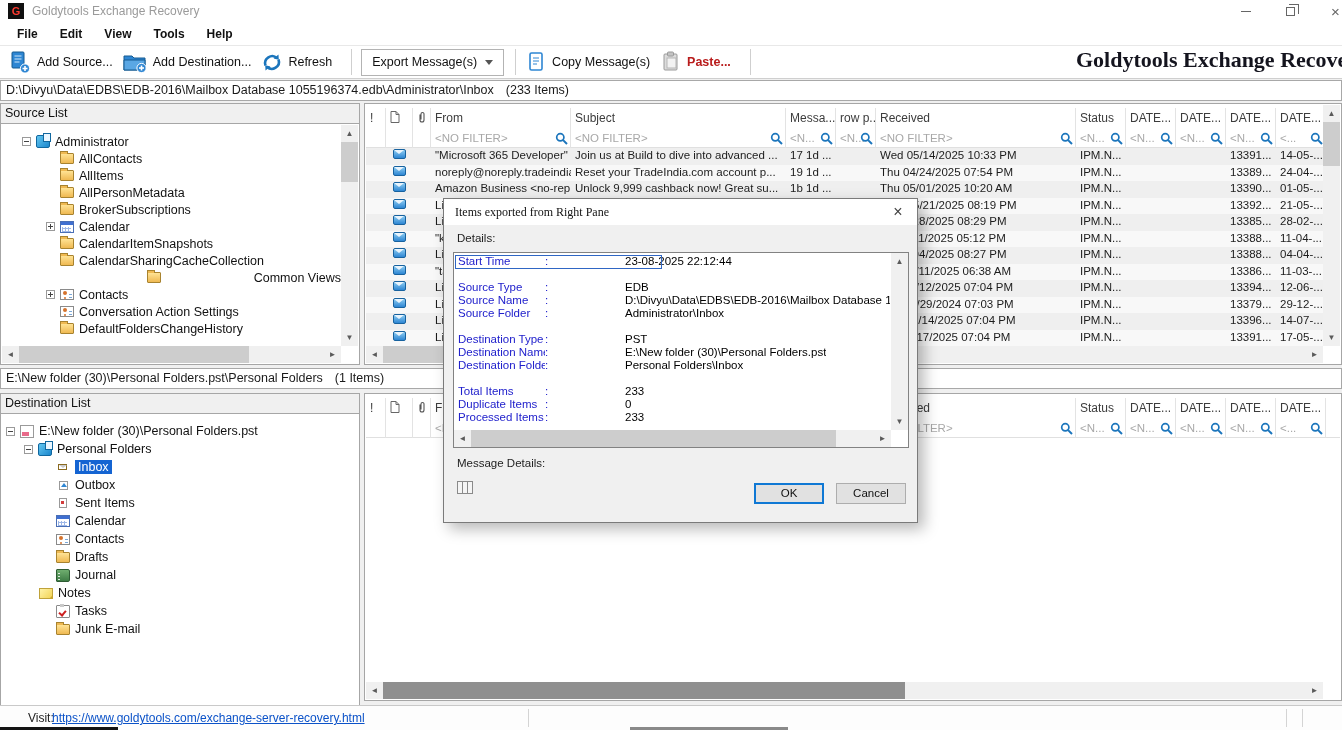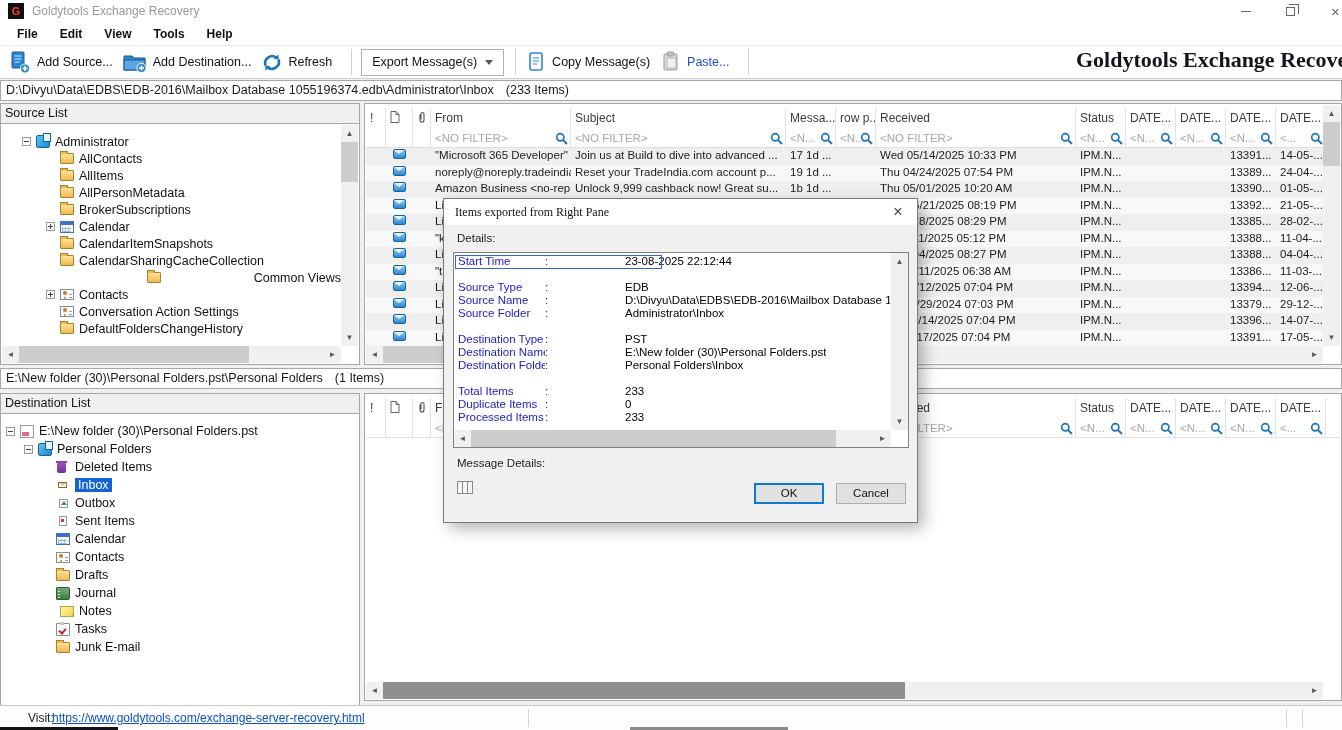--- a/index.html
+++ b/index.html
@@ -24,21 +24,21 @@
   .menu-item { padding:0 11px; font-weight:bold; font-size:12px; color:#111; }
   
   .toolbar { position:absolute; left:0; top:45px; width:1342px; height:34px; background:#fff;
              border-top:1px solid #e8e8e8; border-bottom:1px solid #cfcfcf; display:flex; align-items:center; padding-left:8px; overflow:hidden; }
   .tbgroup { display:flex; align-items:center; margin-right:10px; white-space:nowrap; }
   .tbgroup svg { margin-right:5px; }
   .tblabel { font-size:12.5px; color:#111; }
   .tbsep { width:1px; height:26px; background:#cfcfcf; margin:0 9px; }
   .tbbtn { display:flex; align-items:center; border:1px solid #b3b3b3; background:#fff; height:27px; padding:0 10px; margin-right:2px; }
   .tbbtn .caret { width:0; height:0; border-left:4px solid transparent; border-right:4px solid transparent; border-top:5px solid #555; margin-left:8px; }
-  .disabled .tblabel { color:#1d4ed8; }
+  .disabled .tblabel { color:#b91c1c;font-weight:bold; }
   .brand { position:absolute; left:1076px; top:47px; font-family:"Liberation Serif",serif; font-weight:bold; font-size:22px; color:#14141e; white-space:nowrap; }
   
   .pathbar { position:absolute; left:0; width:1342px; height:21px; background:#fff; border:1px solid #a8a8a8;
              font-size:12.5px; line-height:19px; padding-left:5px; white-space:nowrap; overflow:hidden; }
   .pathbar1 { top:80px; } .pathbar2 { top:368px; }
   .pcount { margin-left:12px; }
   
   .panel { position:absolute; background:#fff; border:1px solid #a6a6a6; }
   .panel-hdr { height:20px; background:#f0f0f0; border-bottom:1px solid #a6a6a6; font-size:12.5px; padding:2px 0 0 4px; color:#111; }
   #src-panel  { left:0; top:103px; width:360px; height:262px; }
@@ -588,25 +588,20 @@
           <span class="ti ti-pst"></span>
           <span class="tlabel">E:\New folder (30)\Personal Folders.pst</span>
         </div>
         <div class="trow" style="padding-left: 22px;">
           <span class="expander minus"></span>
           <span class="ti ti-mailbox"></span>
           <span class="tlabel">Personal Folders</span>
         </div>
         <div class="trow" style="padding-left: 40px;">
           <span class="expander none"></span>
-          <span class="ti ti-trash"></span>
-          <span class="tlabel">Deleted Items</span>
-        </div>
-        <div class="trow" style="padding-left: 40px;">
-          <span class="expander none"></span>
           <span class="ti ti-inbox">
             <span class="env"></span>
           </span>
           <span class="tlabel sel">Inbox</span>
         </div>
         <div class="trow" style="padding-left: 40px;">
           <span class="expander none"></span>
           <span class="ti ti-outbox">
             <span class="arrow"></span>
           </span>
@@ -632,21 +627,21 @@
         <div class="trow" style="padding-left: 40px;">
           <span class="expander none"></span>
           <span class="ti ti-folder"></span>
           <span class="tlabel">Drafts</span>
         </div>
         <div class="trow" style="padding-left: 40px;">
           <span class="expander none"></span>
           <span class="ti ti-journal"></span>
           <span class="tlabel">Journal</span>
         </div>
-        <div class="trow" style="padding-left: 44px;">
+        <div class="trow" style="padding-left: 23px;">
           <span class="expander none"></span>
           <span class="ti ti-note"></span>
           <span class="tlabel">Notes</span>
         </div>
         <div class="trow" style="padding-left: 40px;">
           <span class="expander none"></span>
           <span class="ti ti-tasks"></span>
           <span class="tlabel">Tasks</span>
         </div>
         <div class="trow" style="padding-left: 40px;">

